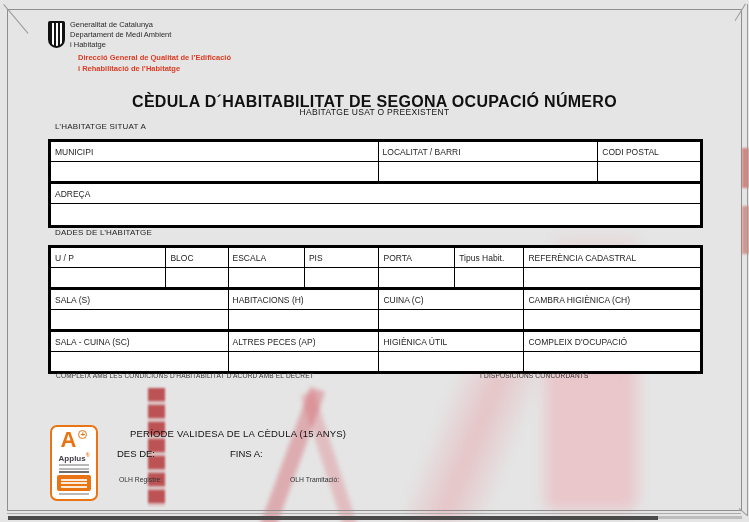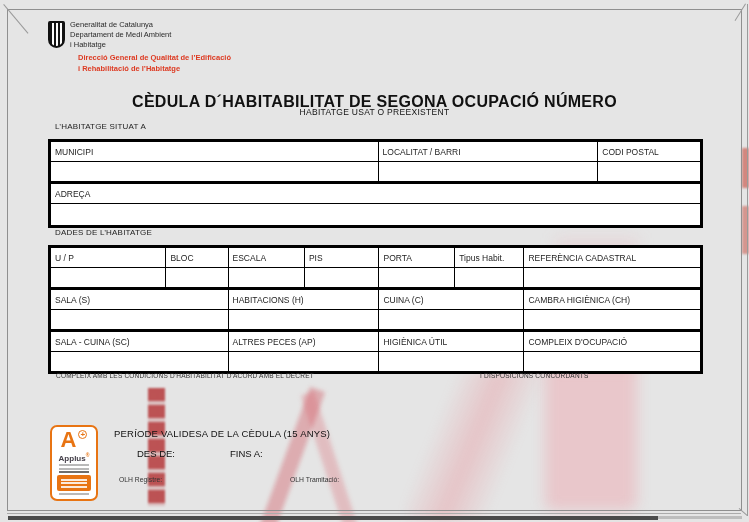--- a/index.html
+++ b/index.html
@@ -63,22 +63,22 @@
   .aplus-a{font-size:22px;line-height:22px;font-weight:bold;color:#e87413;}
   .aplus-plus{width:9px;height:9px;border:1.5px solid #e87413;border-radius:50%;font-size:8px;line-height:8px;
     font-weight:bold;color:#e87413;text-align:center;box-sizing:border-box;margin-top:1px;}
   .aplus-brand{font-size:8px;font-weight:bold;color:#45404a;text-align:center;line-height:9px;}
   .aplus-brand sup{font-size:5px;color:#e87413;}
   .microbar{height:2px;background:#b9b9b9;margin:1.5px 4px;}
   .microbar.dark{background:#6e6e6e;}
   .aplus-block{margin:2px 2px 0;background:#e87413;border-radius:2px;padding:2px 3px;}
   .aplus-block .microbar{background:rgba(255,255,255,.85);margin:1.5px 1px;}
   
-  .val-title{position:absolute;left:114px;top:428px;font-size:9.5px;color:#111;letter-spacing:.2px;}
-  .val-from{position:absolute;left:117px;top:448px;font-size:9.5px;color:#111;margin-left:20px;}
+  .val-title{position:absolute;left:130px;top:428px;font-size:9.5px;color:#111;letter-spacing:.2px;}
+  .val-from{position:absolute;left:117px;top:448px;font-size:9.5px;color:#111;}
   .val-to{position:absolute;left:230px;top:448px;font-size:9.5px;color:#111;}
   .olh-reg{position:absolute;left:119px;top:476px;font-size:6.8px;color:#333;}
   .olh-tram{position:absolute;left:290px;top:476px;font-size:6.8px;color:#333;}
 </style>
 </head>
 <body>
 
 <div class="screen">
 
   <div class="wm wm-band-up"></div>

